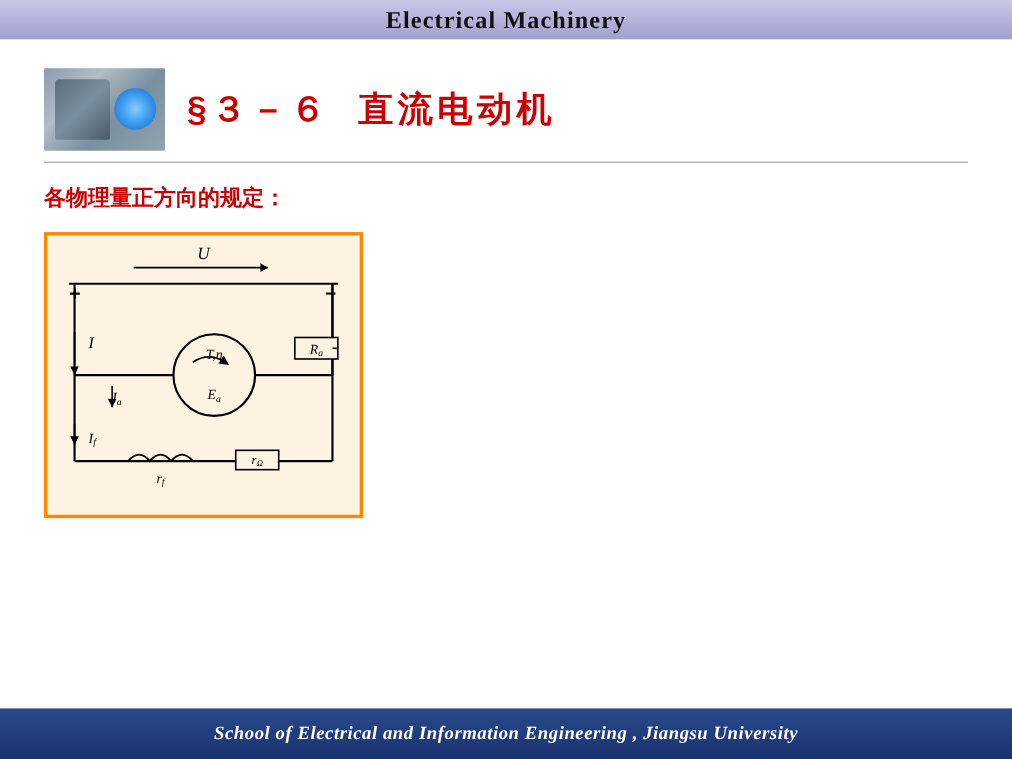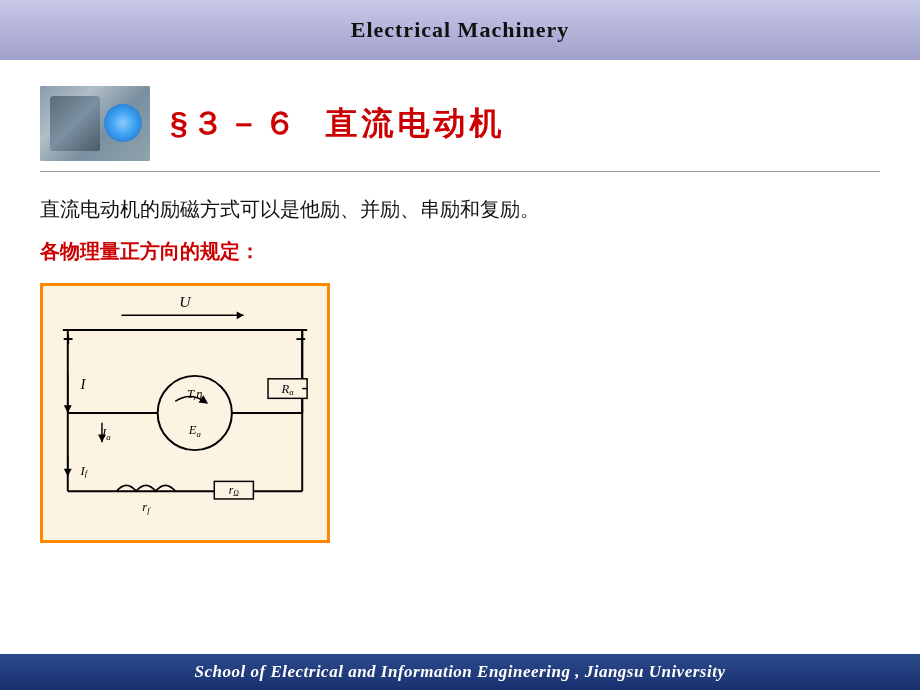--- a/index.html
+++ b/index.html
@@ -8,21 +8,21 @@
       height: 690px;
       font-family: "SimSun", "宋体", serif;
       background: #fff;
       overflow: hidden;
       position: relative;
     }
 
     
     .header {
       width: 100%;
-      height: 60px;
+      height: 36px;
       background: linear-gradient(180deg, #c8c8e8 0%, #a0a0cc 100%);
       display: flex;
       align-items: center;
       justify-content: center;
     }
     .header-title {
       font-family: "Times New Roman", serif;
       font-size: 22px;
       font-weight: bold;
       color: #111;
@@ -167,21 +167,21 @@
       width: 100%;
       height: 100%;
     }
 
     
     .footer {
       position: absolute;
       bottom: 0;
       left: 0;
       width: 100%;
-      height: 36px;
+      height: 46px;
       background: linear-gradient(180deg, #2a4a8a 0%, #1a3070 100%);
       display: flex;
       align-items: center;
       justify-content: center;
     }
     .footer-text {
       font-family: "Times New Roman", serif;
       font-size: 17px;
       font-weight: bold;
       font-style: italic;
@@ -202,21 +202,20 @@
 
   <div class="section-header">
     <div class="section-image">
       <div class="motor-img"></div>
     </div>
     <span class="section-title">
       <span>§３－６</span>&nbsp;&nbsp;<span>直流电动机</span>
     </span>
   </div>
 
-  <p class="body-text">直流电动机的励磁方式可以是他励、并励、串励和复励。</p>
 
   <div class="main-layout">
 
     <div class="left-content">
       <p class="red-heading">各物理量正方向的规定：</p>
     </div>
 
     <div class="circuit-diagram">
       <svg class="circuit-svg" viewBox="0 0 290 260">
 

